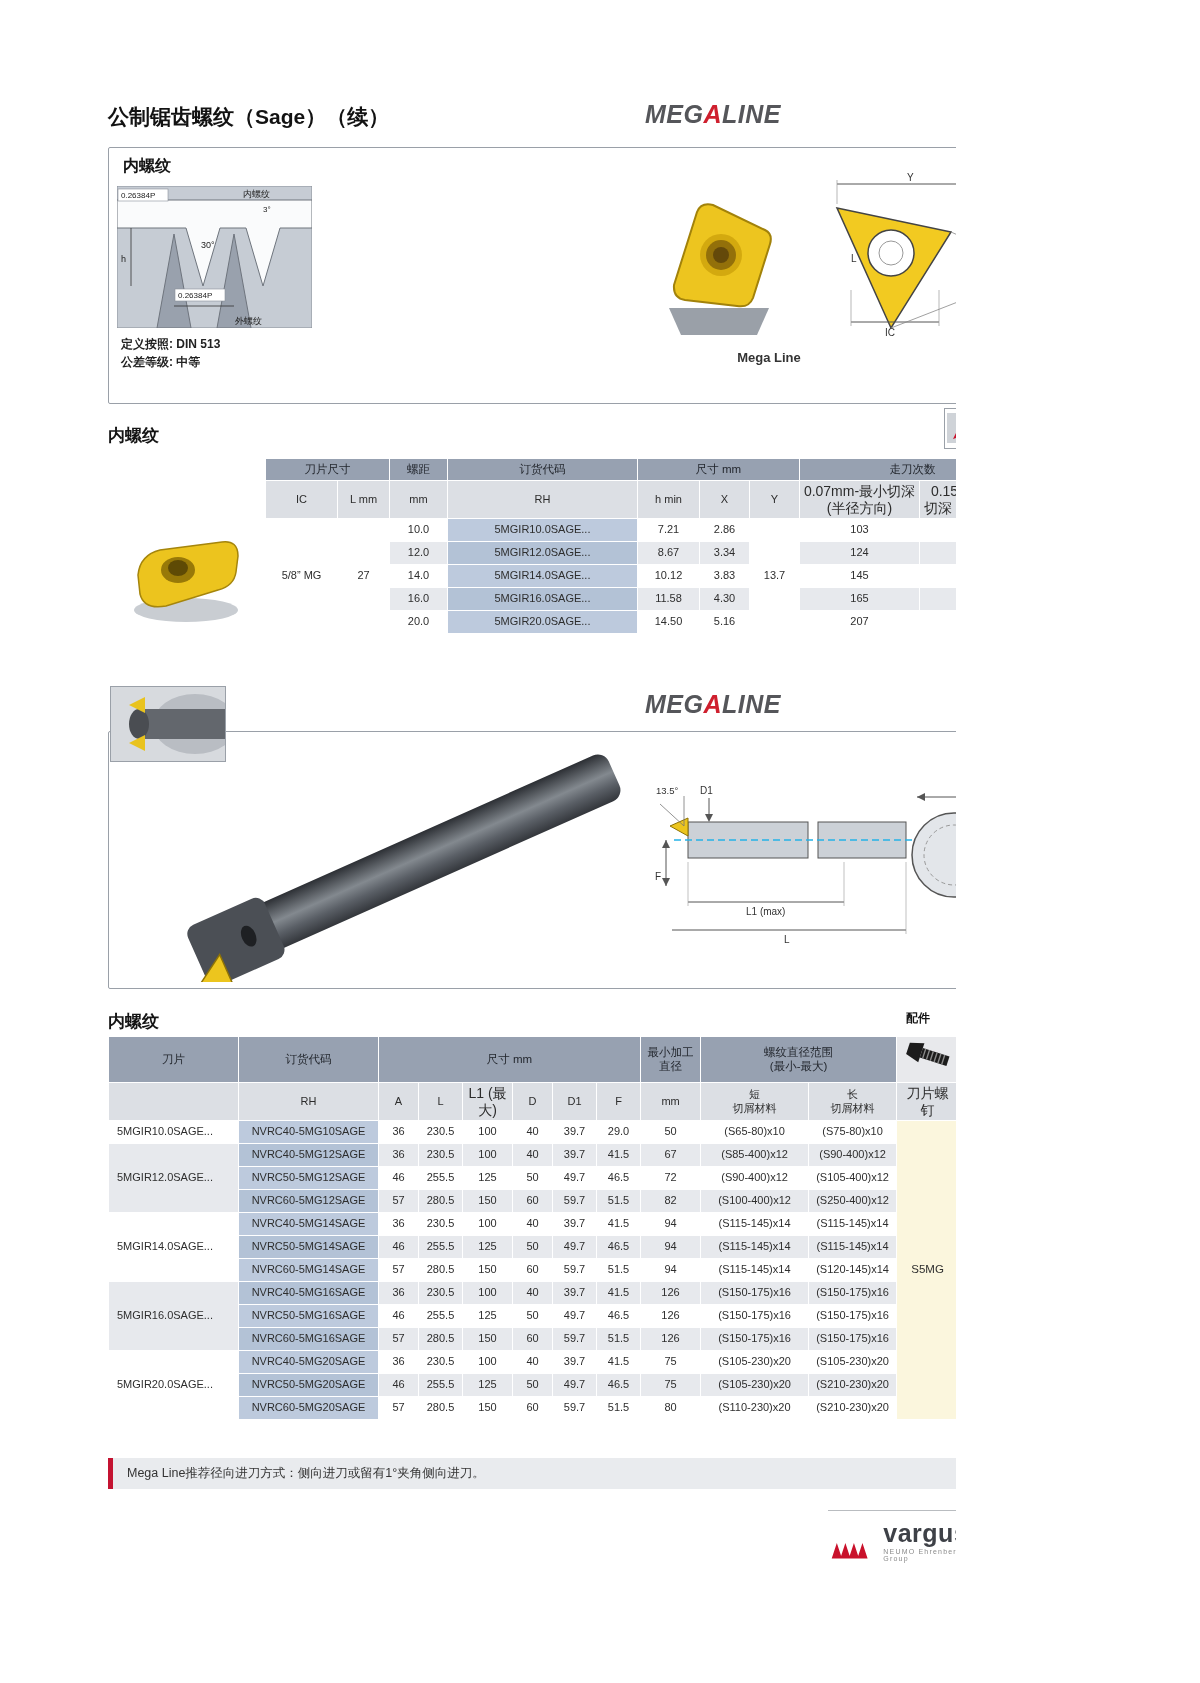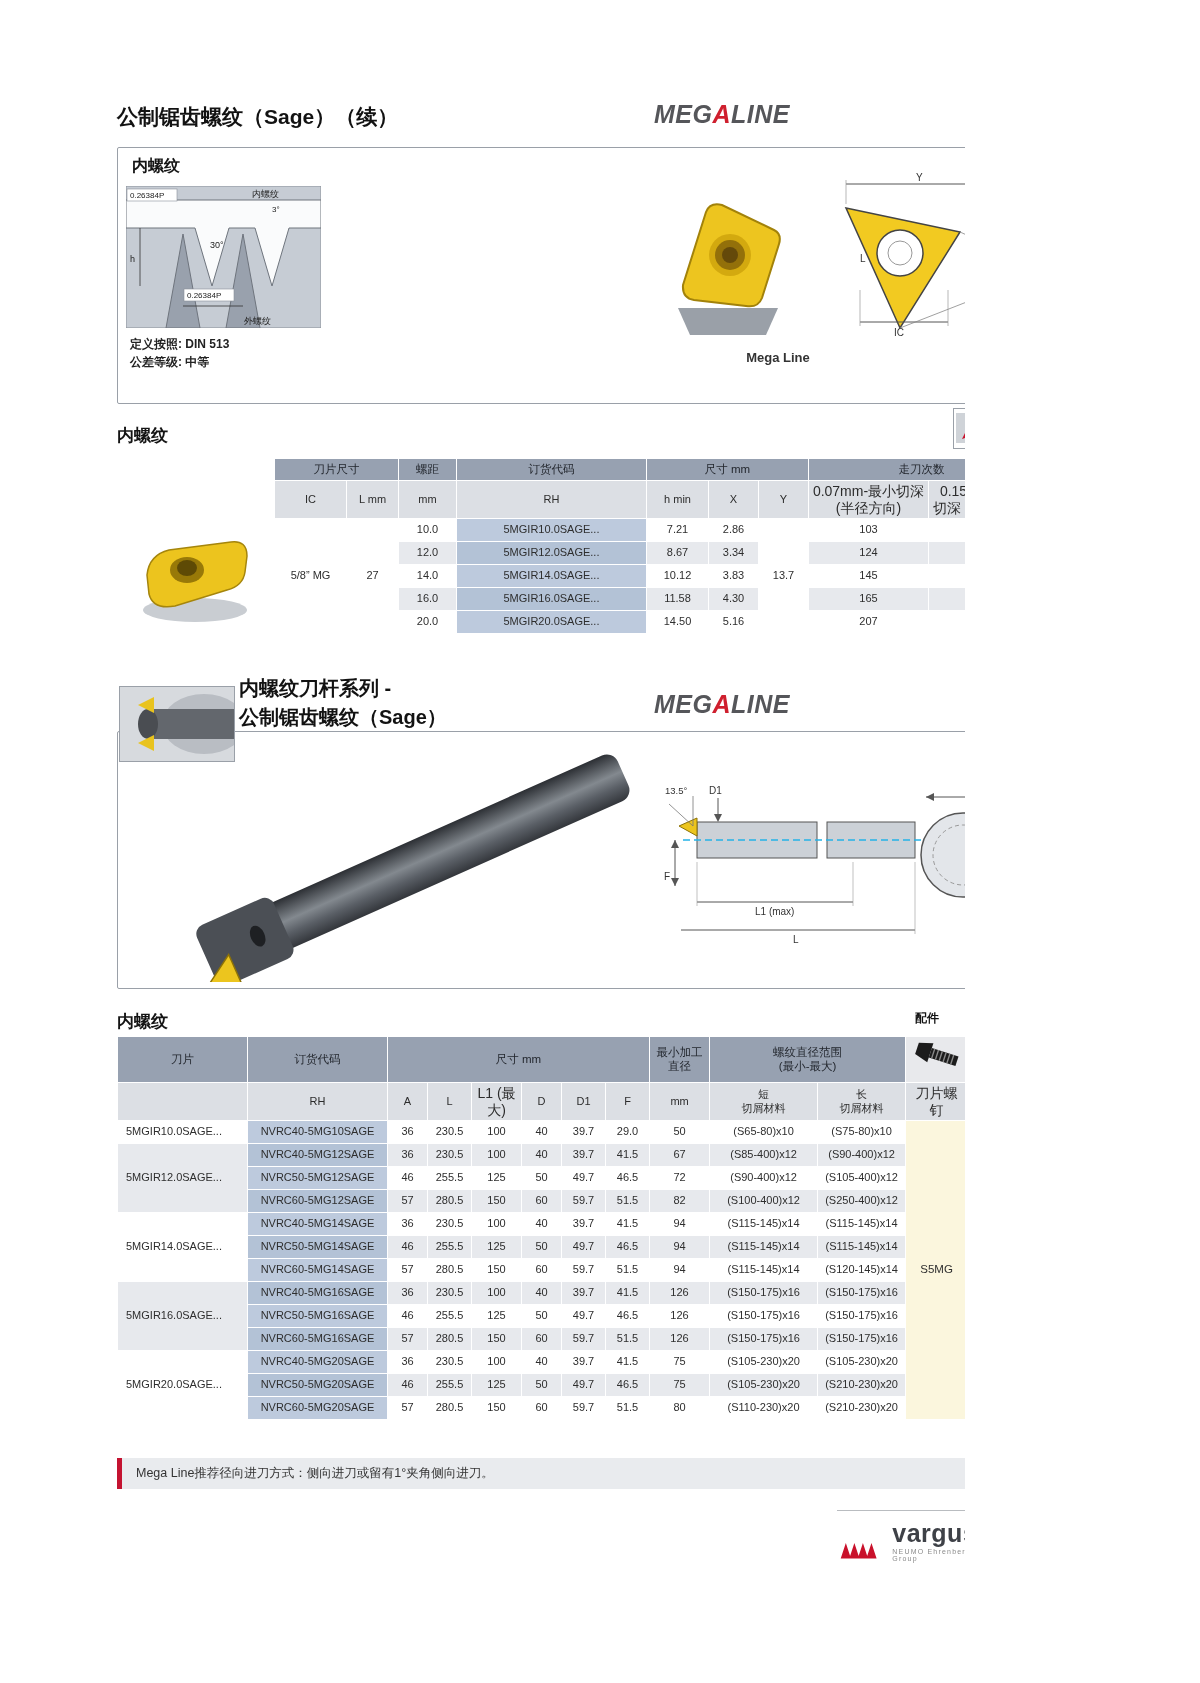--- a/index.html
+++ b/index.html
@@ -1,17 +1,17 @@
 <!DOCTYPE html>
 <html><head>
 <meta charset="utf-8">
 <style>
   * { margin:0; padding:0; box-sizing:border-box; }
   body { font-family:"Liberation Sans","DejaVu Sans",sans-serif; background:#fff; color:#222; }
-  .page { position:relative; width:956px; height:1683px; background:#ffffff; overflow:hidden;margin-left:9px; }
+  .page { position:relative; width:956px; height:1683px; background:#ffffff; overflow:hidden; }
   .abs { position:absolute; }
   .pre { white-space:pre-line; }
 
   .side-tab { position:absolute; left:1047px; top:28px; width:49px; height:145px;
     background:#5b6b80; color:#fff; font-size:13px; font-weight:bold;
     writing-mode:vertical-rl; text-orientation:upright; letter-spacing:2px;
     padding-top:14px; text-align:left; line-height:1.55; white-space:pre-line; }
 
   .title { font-size:21px; font-weight:bold; color:#121212; }
   .brand { font-size:25px; font-weight:800; font-style:italic; color:#55565a; letter-spacing:0.5px;text-align:center; }
@@ -217,24 +217,20 @@
         <td>20.0</td>
         <td class="code">5MGIR20.0SAGE...</td>
         <td>14.50</td>
         <td>5.16</td>
         <td>207</td>
         <td>97</td>
       </tr>
     </tbody>
   </table>
 
-  <div class="bar-title" style="left:230px; top:674px;">
-    <div>内螺纹刀杆系列 -</div>
-    <div>公制锯齿螺纹（Sage）</div>
-  </div>
   <div class="abs brand" style="right:175px; top:690px;"><span>MEG</span><span class="accent">A</span><span>LINE</span></div>
 
   <div class="panel" style="left:108px; top:731px; width:917px; height:258px;">
     <svg class="abs" style="left:25px; top:10px;" width="540" height="240" viewBox="0 0 540 240">
       <defs>
         <linearGradient id="gbar" x1="0" y1="0" x2="0" y2="1">
           <stop offset="0" stop-color="#2c2f34"></stop>
             <stop offset="0.45" stop-color="#83898f"></stop>
           <stop offset="0.7" stop-color="#5a5f66"></stop>
             <stop offset="1" stop-color="#33363b"></stop>

